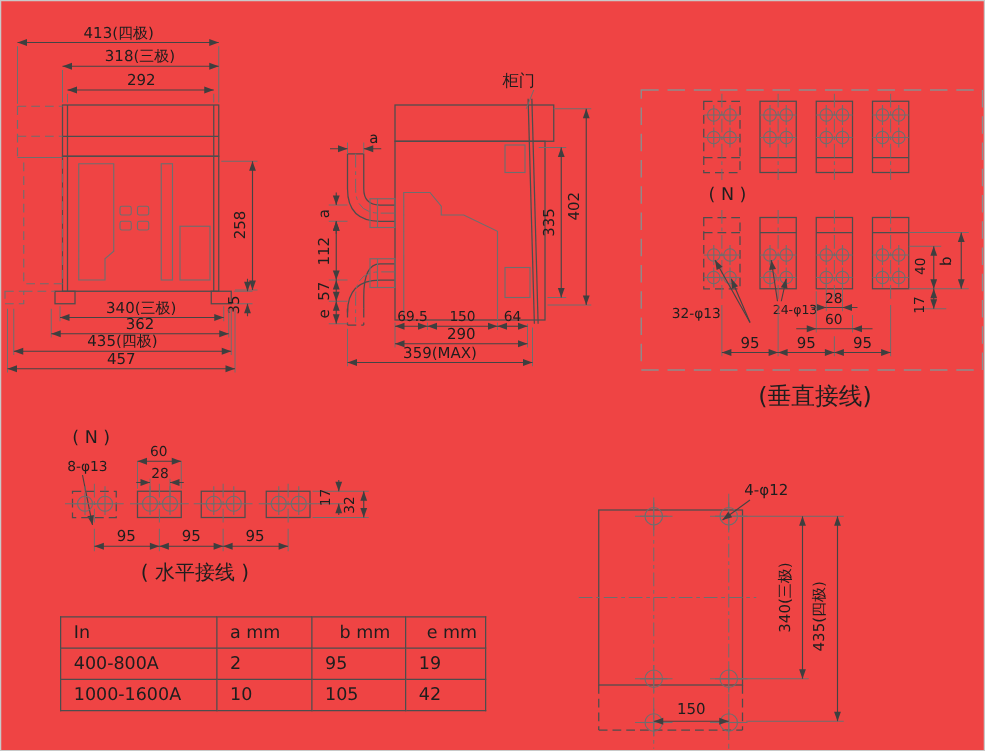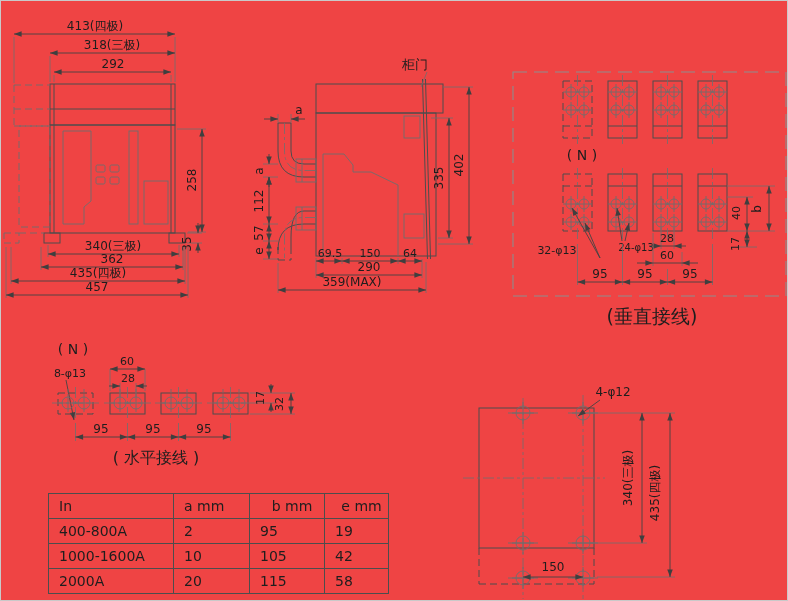--- a/index.html
+++ b/index.html
@@ -432,21 +432,15 @@
         <td>2</td>
         <td>95</td>
         <td>19</td>
       </tr>
       <tr>
         <td>1000-1600A</td>
         <td>10</td>
         <td>105</td>
         <td>42</td>
       </tr>
-      <tr>
-        <td>2000A</td>
-        <td>20</td>
-        <td>115</td>
-        <td>58</td>
-      </tr>
     </tbody>
   </table>
 </div>
 
 </body></html>

